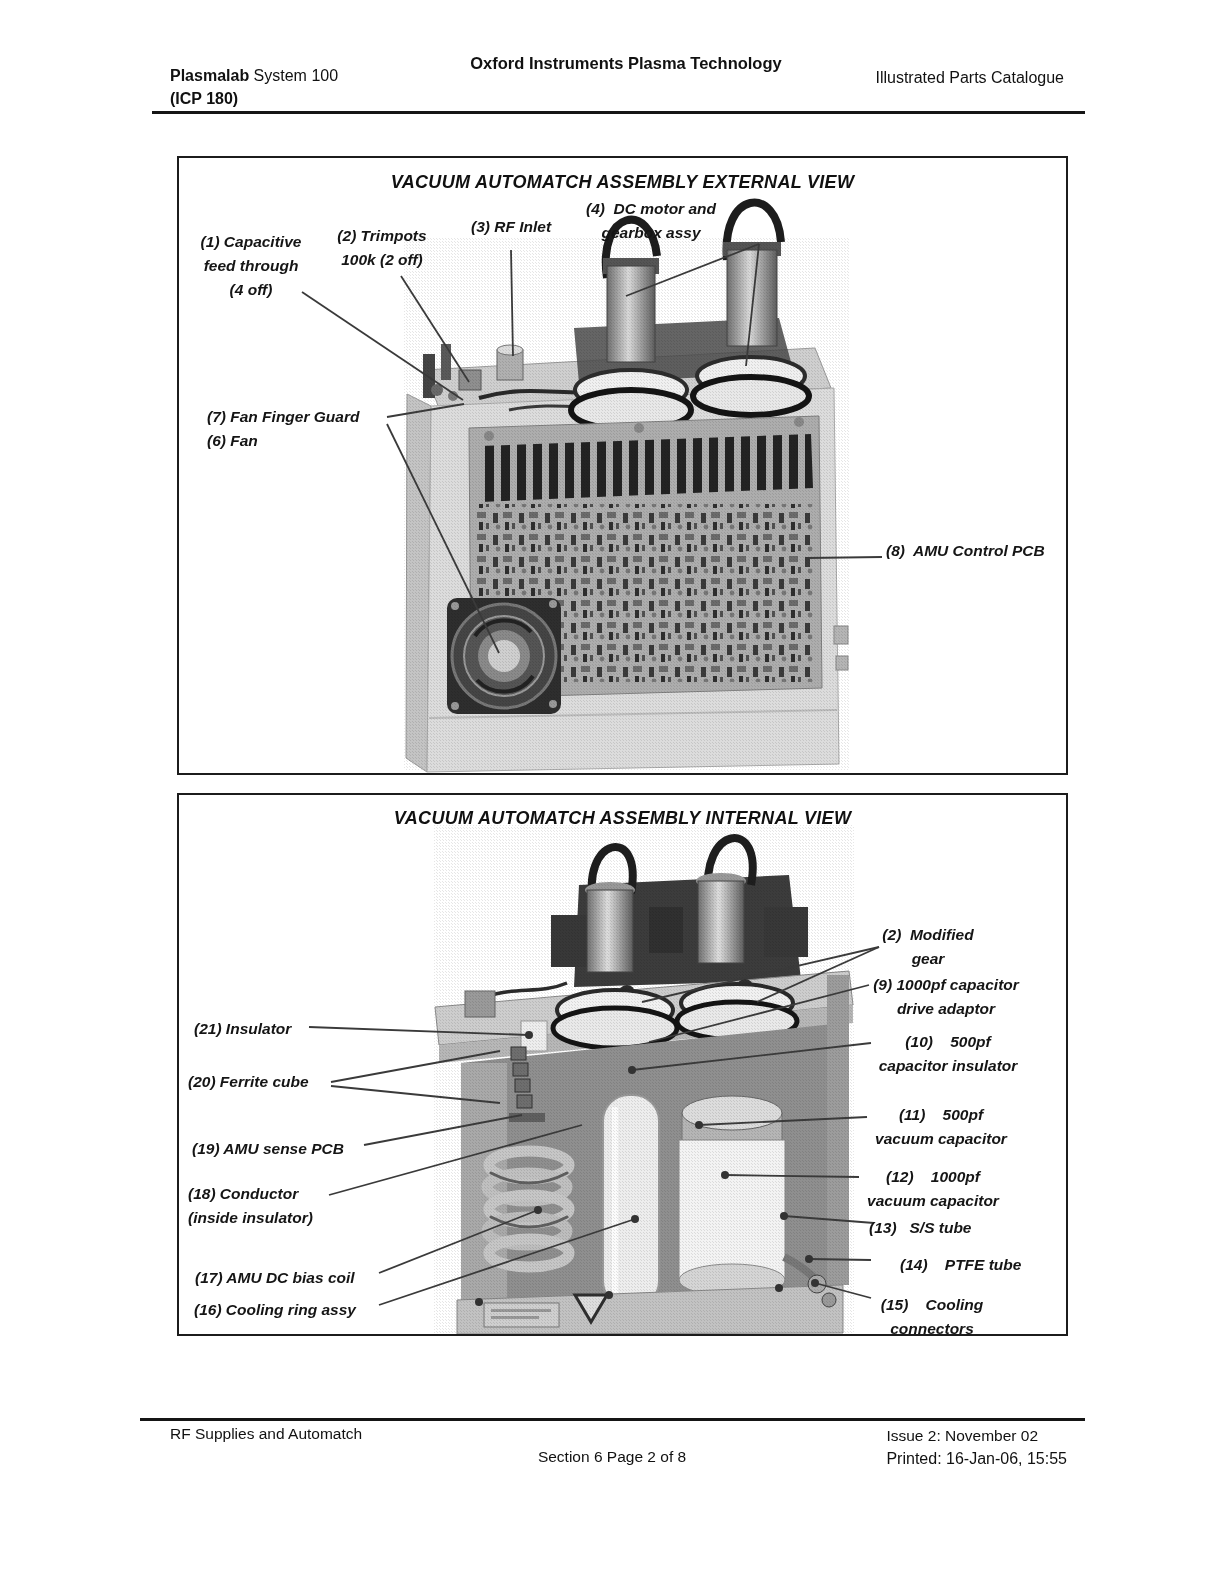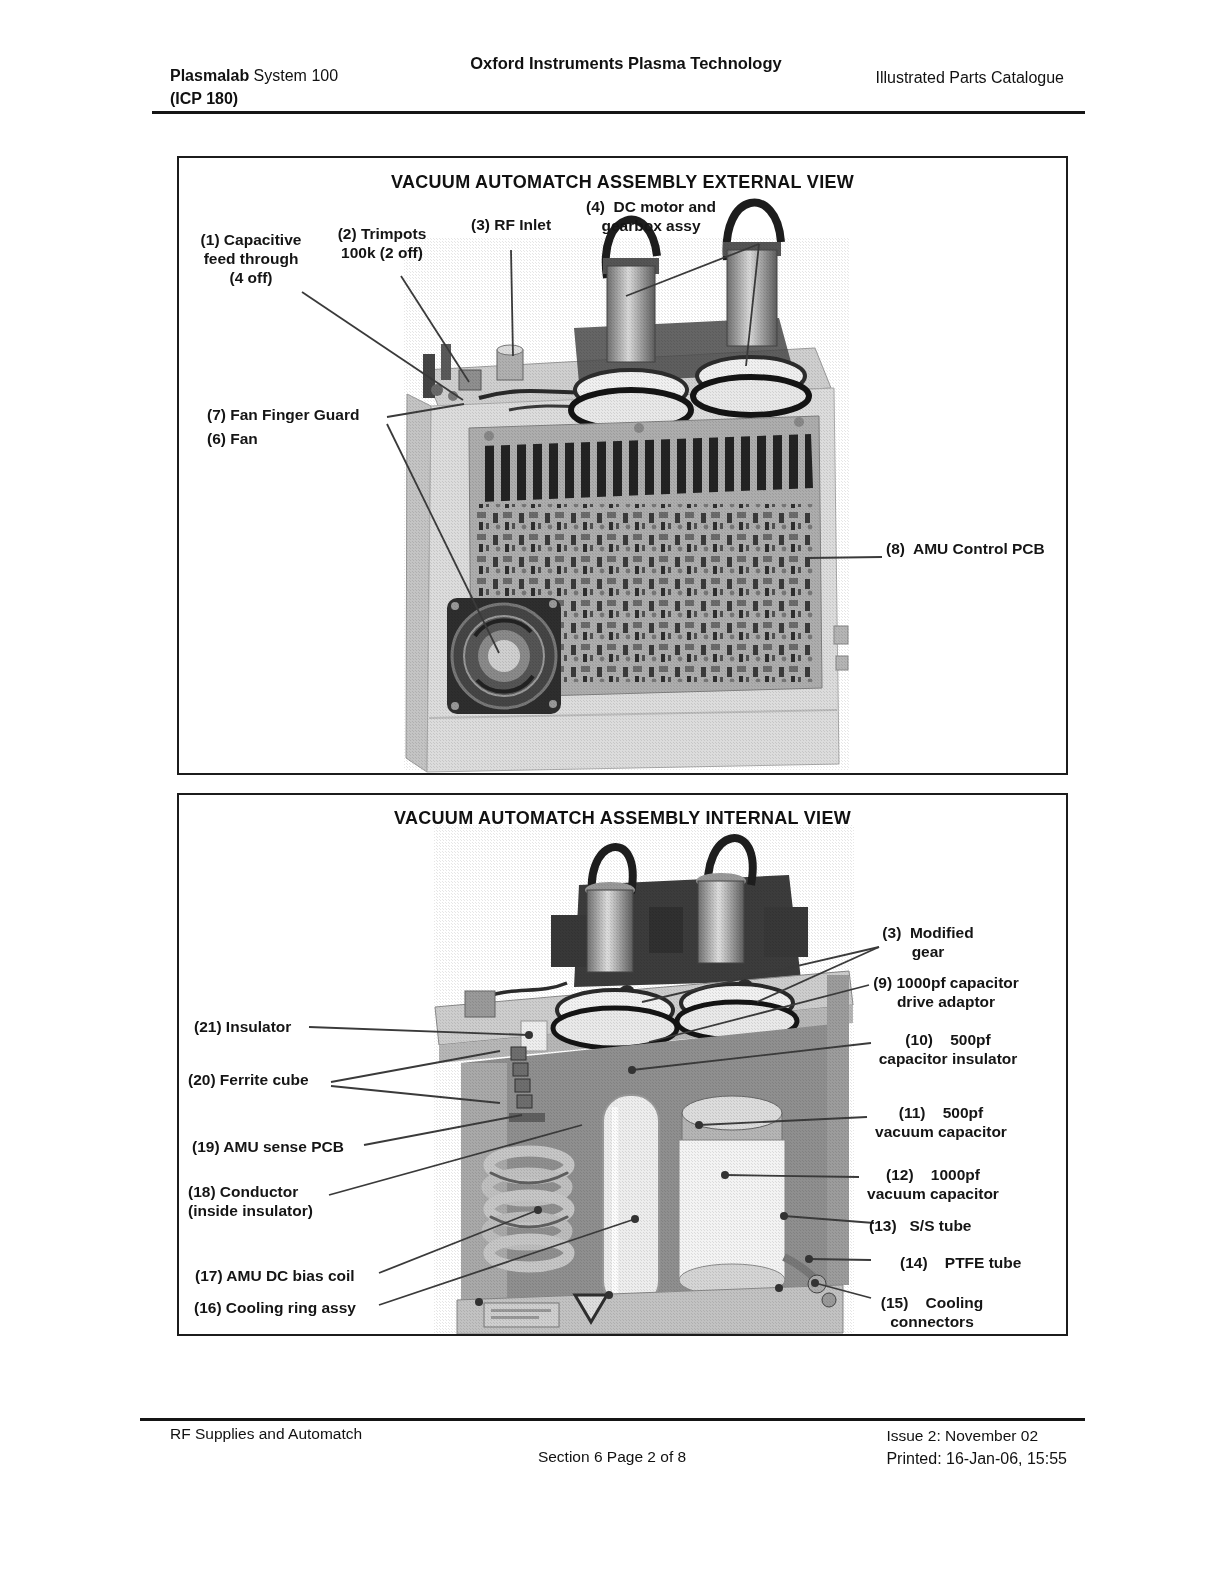--- a/index.html
+++ b/index.html
@@ -14,28 +14,28 @@
   .hdr-center{left:0;right:0;top:54px;text-align:center;font-weight:bold;font-size:16.5px;padding-left:28px;}
   .hdr-right{right:160px;top:69px;font-size:16px;}
   .rule{background:#151515;}
   .hdr-rule{left:152px;top:111px;width:933px;height:3px;}
   .ftr-rule{left:140px;top:1418px;width:945px;height:3px;}
   .ftr-left{left:170px;top:1425px;font-size:15.5px;}
   .ftr-center{left:0;right:0;top:1448px;text-align:center;font-size:15.5px;}
   .ftr-right{right:157px;top:1424px;font-size:15.5px;line-height:23px;}
   .ftr-right .small{font-size:16px;}
   
-  .figure{border:2px solid #1c1c1c;background:#fff;}
+  .figure{border:2px solid #1c1c1c;background:#fff;font-style:italic;}
   .fig1{left:177px;top:156px;width:887px;height:615px;}
   .fig2{left:177px;top:793px;width:887px;height:539px;}
   .fig-title{position:absolute;left:0;right:0;text-align:center;font-weight:bold;font-size:18px;letter-spacing:.3px;}
   .fig1 .fig-title{top:14px;}
   .fig2 .fig-title{top:13px;}
   .callout{
-    position:absolute;font-weight:bold;font-size:15.5px;line-height:19px;
+    position:absolute;font-weight:bold;font-size:15.5px;line-height:24px;
     white-space:pre;color:#151515;
   }
   .ctr{text-align:center;}
   svg.layer{position:absolute;left:0;top:0;}
   
   .c1{left:10px;top:72px;width:124px;}
   .c2{left:146px;top:66px;width:114px;}
   .c3{left:292px;top:57px;}
   .c4{left:396px;top:39px;width:152px;}
   .c7{left:28px;top:247px;}
@@ -300,21 +300,21 @@
   </svg>
 
   <div class="fig-title">VACUUM  AUTOMATCH ASSEMBLY INTERNAL VIEW</div>
   <div class="callout c21">(21) Insulator</div>
   <div class="callout c20">(20) Ferrite cube</div>
   <div class="callout c19">(19) AMU sense PCB</div>
   <div class="callout c18">(18) Conductor
 (inside insulator)</div>
   <div class="callout c17">(17) AMU DC bias coil</div>
   <div class="callout c16">(16) Cooling ring assy</div>
-  <div class="callout ctr c8">(3)  Modified
+  <div class="callout ctr c8">(2)  Modified
 gear</div>
   <div class="callout ctr c9">(9) 1000pf capacitor
 drive adaptor</div>
   <div class="callout ctr c10">(10)    500pf
 capacitor insulator</div>
   <div class="callout ctr c11">(11)    500pf
 vacuum capacitor</div>
   <div class="callout ctr c12">(12)    1000pf
 vacuum capacitor</div>
   <div class="callout c13">(13)   S/S tube</div>

